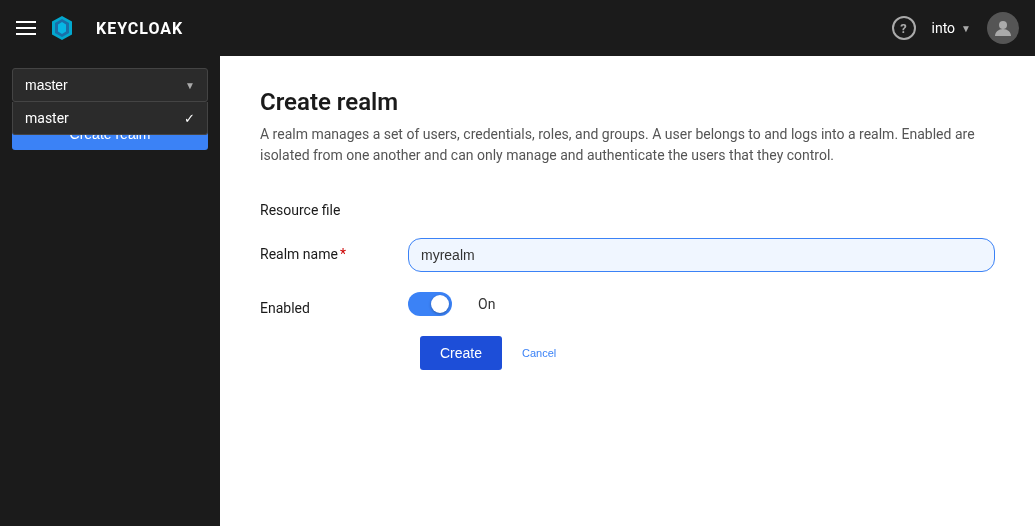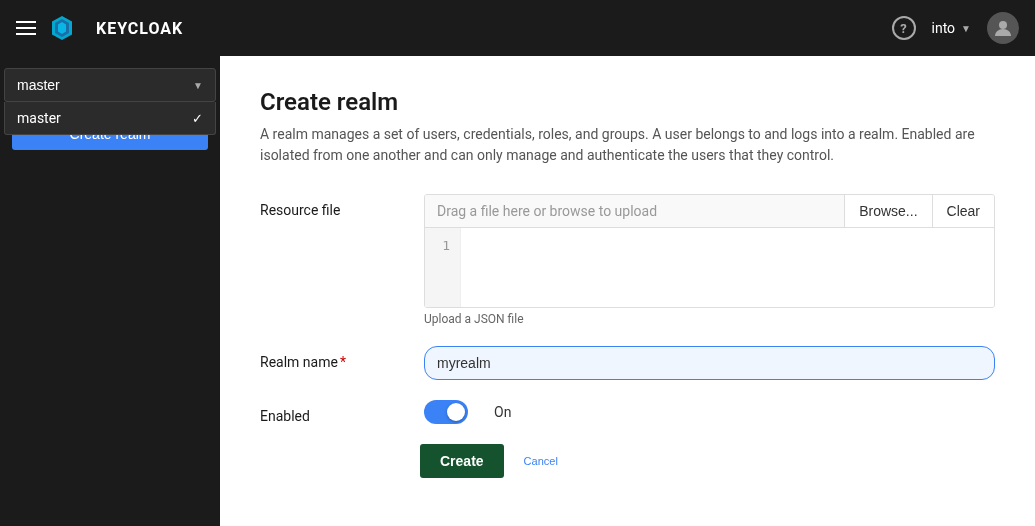--- a/index.html
+++ b/index.html
@@ -33,21 +33,21 @@
     
     .sidebar {
       width: 220px;
       background: #1b1b1b;
       flex-shrink: 0;
       padding: 12px 0;
       position: relative;
       z-index: 5;
     }
     .realm-selector {
-      margin: 0 4px 8px;
+      margin: 0 12px 8px;
       position: relative;
     }
     .realm-select-btn {
       width: 100%;
       background: #2b2b2b;
       border: 1px solid #444;
       color: #fff;
       padding: 8px 12px;
       display: flex;
       align-items: center;
@@ -112,21 +112,21 @@
       line-height: 1.5;
       margin-bottom: 28px;
       max-width: 780px;
     }
 
     
     .form-row {
       display: flex;
       align-items: flex-start;
       margin-bottom: 20px;
-      gap: 24px;
+      gap: 8px;
     }
     .form-label {
       width: 140px;
       flex-shrink: 0;
       font-size: 14px;
       color: #1a1a1a;
       padding-top: 8px;
     }
     .form-label .required { color: #c00; margin-left: 2px; }
     .form-control { flex: 1; }
@@ -231,27 +231,27 @@
       height: 18px;
       background: #fff;
       border-radius: 50%;
       box-shadow: 0 1px 3px rgba(0,0,0,0.3);
     }
     .toggle-label { font-size: 14px; color: #333; margin-left: 16px; }
 
     
     .btn-row { display: flex; align-items: center; gap: 16px; margin-top: 8px; margin-left: 160px; }
     .btn-create {
-      background: #14532d;
+      background: #1d4ed8;
       color: #fff;
       border: none;
       padding: 9px 20px;
       border-radius: 3px;
       font-size: 14px;
-      font-weight: 700;
+      font-weight: 400;
       cursor: pointer;
     }
     .btn-cancel {
       background: none;
       border: none;
       color: #3b82f6;
       font-size: 11px;
       cursor: pointer;
       padding: 9px 4px;
     }
@@ -306,38 +306,20 @@
     </div>
     <button class="create-realm-btn">Create realm</button>
   </aside>
 
   <main class="content">
     <h1 class="page-title">Create realm</h1>
     <p class="page-description">A realm manages a set of users, credentials, roles, and groups. A user belongs to and logs into a realm. Enabled are isolated from one another and can only manage and authenticate the users that they control.</p>
 
     <div class="form-row">
       <label class="form-label">Resource file</label>
-      <div class="form-control">
-        <div class="file-upload-area">
-          <div class="file-upload-top">
-            <div class="file-upload-placeholder">Drag a file here or browse to upload</div>
-            <div class="file-upload-actions">
-              <button class="browse-btn">Browse...</button>
-              <button class="clear-btn">Clear</button>
-            </div>
-          </div>
-          <div class="file-editor-area">
-            <div class="line-numbers">
-              <div>1</div>
-            </div>
-            <div class="file-editor-content"></div>
-          </div>
-        </div>
-        <div class="upload-hint">Upload a JSON file</div>
-      </div>
     </div>
 
     <div class="form-row">
       <label class="form-label">
         <span>Realm name</span><span class="required">*</span>
       </label>
       <div class="form-control">
         <input class="realm-name-input" type="text" value="myrealm" style="">
       </div>
     </div>

